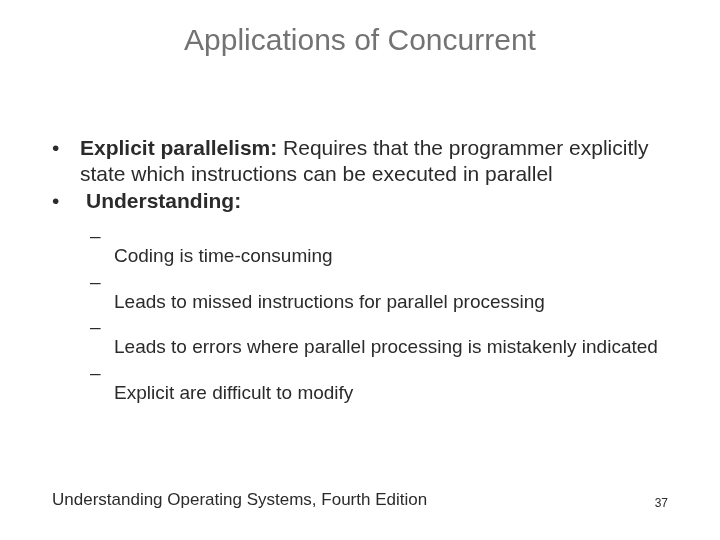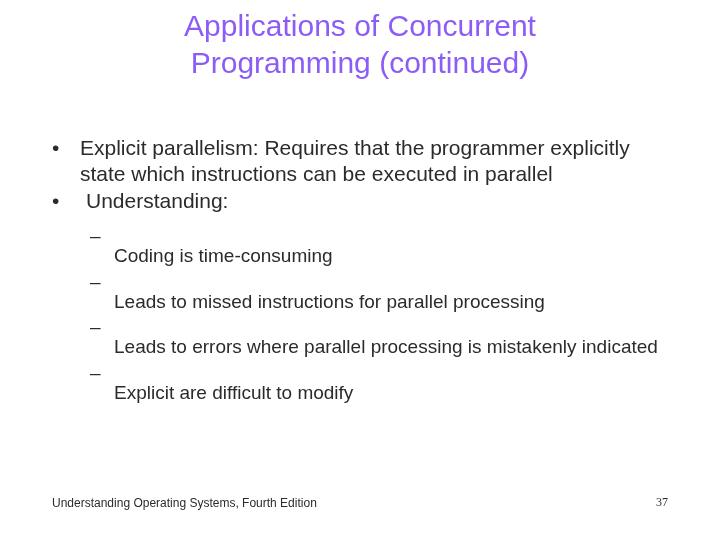--- a/index.html
+++ b/index.html
@@ -16,22 +16,22 @@
   .slide {
     width: 720px;
     height: 540px;
     position: relative;
     box-sizing: border-box;
   }
   .title {
     text-align: center;
     font-size: 30px;
     line-height: 1.22;
-    padding-top: 8px;
-    color: #8b5cf6;
+    padding-top: 22px;
+    color: #737373;
     font-weight: 400;
   }
   .content {
     position: absolute;
     top: 135px;
     left: 52px;
     right: 52px;
     font-size: 21px;
     line-height: 1.22;
     color: #2b2b2b;
@@ -44,61 +44,59 @@
   .bullet-dot {
     width: 28px;
     flex: 0 0 28px;
     text-align: left;
     font-size: 21px;
     line-height: 1.22;
   }
   .bullet-text {
     flex: 1;
   }
-  .bold { font-weight: 400; }
+  .bold { font-weight: 700; }
   .sublist {
     margin-top: 10px;
     margin-left: 38px;
     font-size: 19px;
     line-height: 1.25;
   }
   .sub-row {
     display: flex;
     align-items: flex-start;
     margin-bottom: 2px;
   }
   .sub-dash {
     width: 24px;
     flex: 0 0 24px;
   }
   .sub-text { flex: 1; margin-top: 20px; }
   .footer-left {
     position: absolute;
     left: 52px;
     bottom: 30px;
-    font-size: 12px;
+    font-size: 17px;
     color: #2b2b2b;
   }
   .footer-right {
     position: absolute;
     right: 52px;
     bottom: 30px;
     font-size: 12px;
     color: #2b2b2b;
-    font-family: Liberation Serif, serif;
   }
 </style>
 </head>
 <body>
 
 <div class="slide">
 
   <div class="title">
     <span>Applications of Concurrent</span><br>
-    <span>Programming (continued)</span>
   </div>
 
   <div class="content">
 
     <div class="bullet-row">
       <div class="bullet-dot">•</div>
       <div class="bullet-text">
         <span class="bold">Explicit parallelism:</span><span> Requires that the programmer explicitly state which instructions can be executed in parallel</span>
       </div>
     </div>

